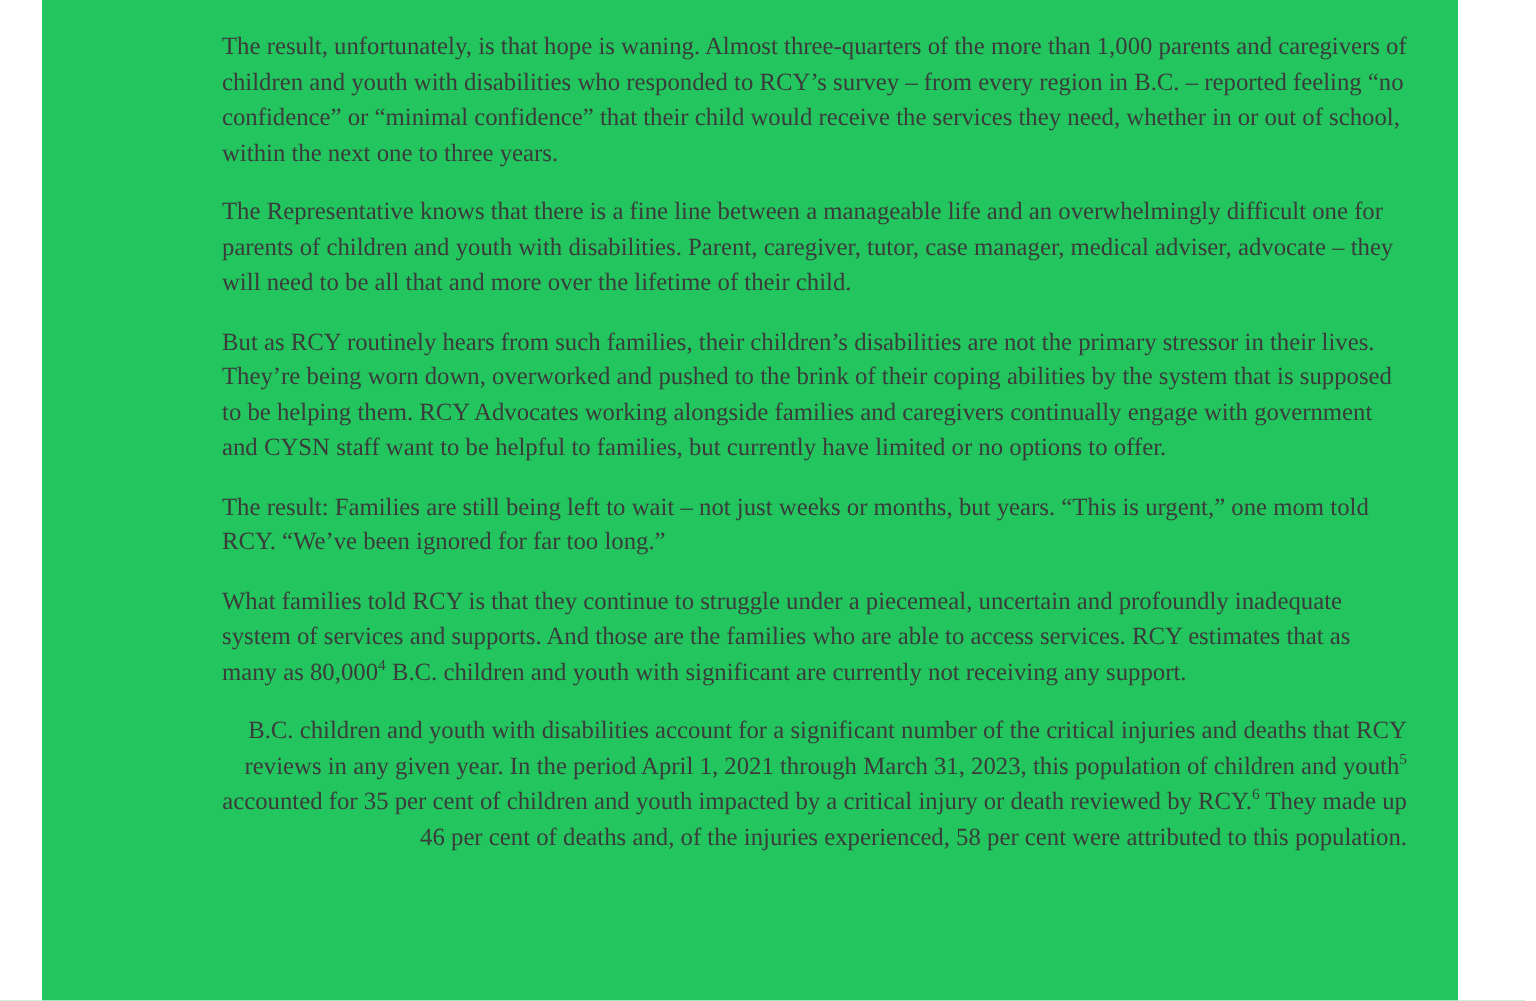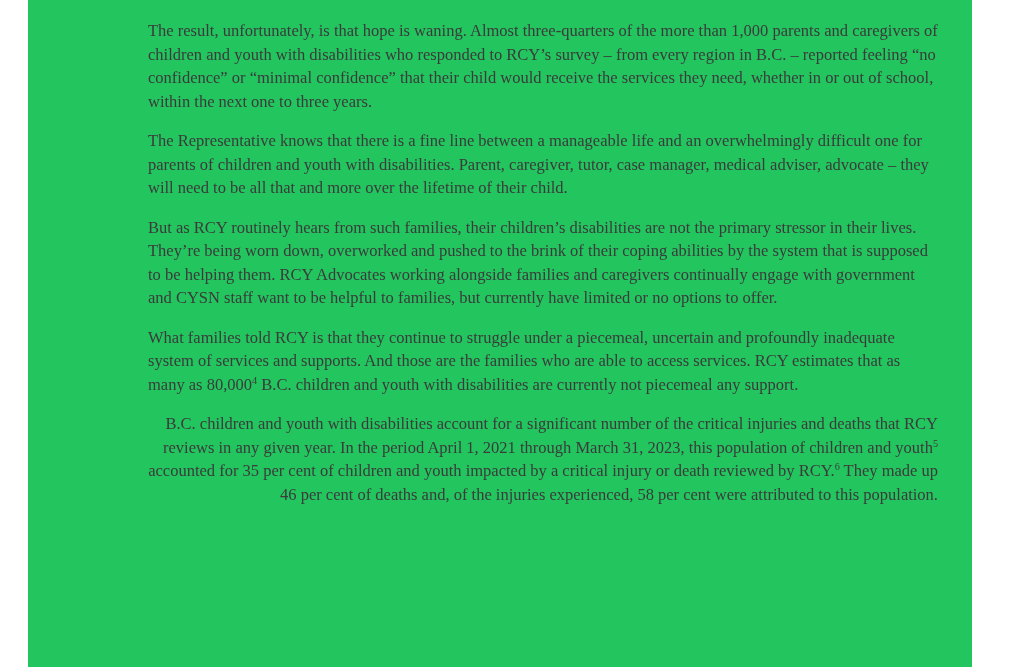--- a/index.html
+++ b/index.html
@@ -41,16 +41,17 @@
   }
 </style>
 </head>
 <body>
 
 <div class="page">
   <section class="doc-body">
       <p class="para"><span>The result, unfortunately, is that hope is waning. Almost three-quarters of the more than 1,000 parents and caregivers of children and youth with disabilities who responded to RCY’s survey – from every region in B.C. – reported feeling “no confidence” or “minimal confidence” that their child would receive the services they need, whether in or out of school, within the next one to three years.</span></p>
       <p class="para"><span>The Representative knows that there is a fine line between a manageable life and an overwhelmingly difficult one for parents of children and youth with disabilities. Parent, caregiver, tutor, case manager, medical adviser, advocate – they will need to be all that and more over the lifetime of their child.</span></p>
       <p class="para"><span>But as RCY routinely hears from such families, their children’s disabilities are not the primary stressor in their lives. They’re being worn down, overworked and pushed to the brink of their coping abilities by the system that is supposed to be helping them. RCY Advocates working alongside families and caregivers continually engage with government and CYSN staff want to be helpful to families, but currently have limited or no options to offer.</span></p>
-      <p class="para"><span>What families told RCY is that they continue to struggle under a piecemeal, uncertain and profoundly inadequate system of services and supports. And those are the families who are able to access services. RCY estimates that as many as 80,000</span><sup class="fn">4</sup><span> B.C. children and youth with disabilities are currently not piecemeal any support.</span></p>
+      <p class="para"><span>The result: Families are still being left to wait – not just weeks or months, but years. “This is urgent,” one mom told RCY. “We’ve been ignored for far too long.”</span></p>
+      <p class="para"><span>What families told RCY is that they continue to struggle under a piecemeal, uncertain and profoundly inadequate system of services and supports. And those are the families who are able to access services. RCY estimates that as many as 80,000</span><sup class="fn">4</sup><span> B.C. children and youth with significant are currently not receiving any support.</span></p>
       <p class="para"><span>B.C. children and youth with disabilities account for a significant number of the critical injuries and deaths that RCY reviews in any given year. In the period April 1, 2021 through March 31, 2023, this population of children and youth</span><sup class="fn">5</sup><span> accounted for 35 per cent of children and youth impacted by a critical injury or death reviewed by RCY.</span><sup class="fn">6</sup><span> They made up 46 per cent of deaths and, of the injuries experienced, 58 per cent were attributed to this population.</span></p>
     </section>
 </div>
 
 </body></html>

